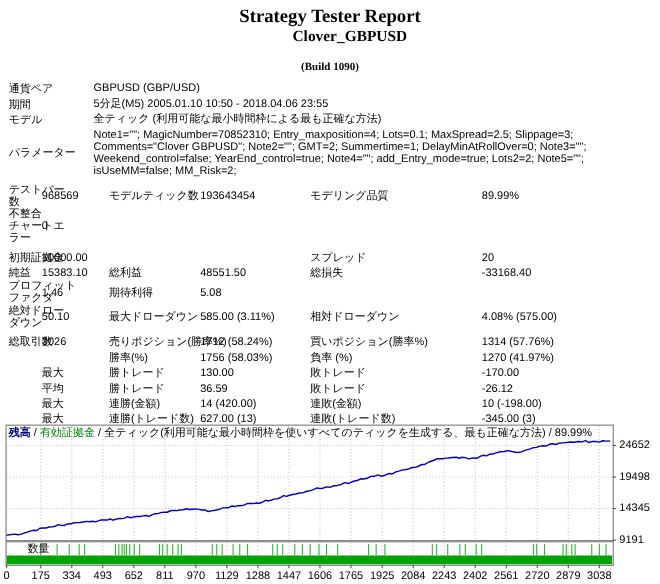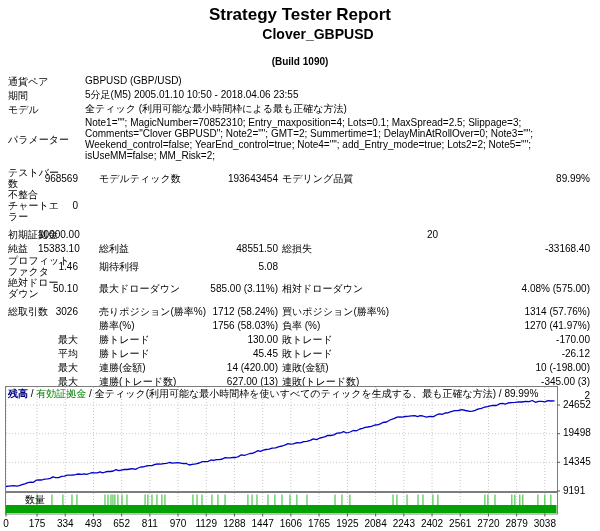--- a/index.html
+++ b/index.html
@@ -1,30 +1,30 @@
 <!DOCTYPE html>
 <html><head>
 <meta charset="utf-8">
 <style>
   html,body{margin:0;padding:0;background:#fff;}
   body{width:600px;height:531px;position:relative;overflow:hidden;
        font-family:"Liberation Sans", sans-serif;color:#000;}
   
-  .titles{text-align:center;font-family:Liberation Sans, sans-serif;font-weight:bold;}
+  .titles{text-align:center;font-family:Liberation Serif, serif;font-weight:bold;}
   .t1{font-size:17px;line-height:19px;margin:5px 0 0 0;}
   .t2{font-size:14px;line-height:16px;margin:2px 0 0 0;padding-left:36px;}
   .t3{font-size:10px;line-height:12px;margin:14px 0 6px 0;}
   
   .tbl{font-size:10px;line-height:11px;margin-top:2px;}
   .row{display:grid;grid-template-columns:30px 40px 104px 96px 160px 152px;
        padding:0 10px 0 8px;align-items:center;min-height:14px;}
   .row.gap{margin-top:5px;}
   .c{overflow:visible;}
   .lab{white-space:pre;}
-  .val{text-align:right;white-space:nowrap;}
+  .val{white-space:nowrap;}
   .l2{padding-left:21px;white-space:nowrap;}
   .l3{padding-left:4px;white-space:nowrap;}
   .iv{grid-column:3 / 7;padding-left:7px;line-height:11.5px;}
   .params .iv{line-height:11px;padding-top:1px;padding-bottom:1px;}
   
   .chart-svg{position:absolute;left:0;top:0;width:600px;height:531px;}
   .legend{position:absolute;left:8px;top:388px;font-size:10px;line-height:11px;
           white-space:nowrap;z-index:3;}
   .vol-label{position:absolute;left:25px;top:494px;font-size:10px;line-height:11px;z-index:3;}
 </style>
@@ -71,20 +71,21 @@
       <div class="c l2"></div>
       <div class="c val"></div>
       <div class="c l3"></div>
       <div class="c val"></div>
     </div>
     <div class="row gap">
       <div class="c lab">初期証拠金</div>
       <div class="c val">10000.00</div>
       <div class="c l2"></div>
       <div class="c val"></div>
+      <div class="c l3">スプレッド</div>
       <div class="c val">20</div>
     </div>
     <div class="row">
       <div class="c lab">純益</div>
       <div class="c val">15383.10</div>
       <div class="c l2">総利益</div>
       <div class="c val">48551.50</div>
       <div class="c l3">総損失</div>
       <div class="c val">-33168.40</div>
     </div>
@@ -127,21 +128,21 @@
       <div class="c val">最大</div>
       <div class="c l2">勝トレード</div>
       <div class="c val">130.00</div>
       <div class="c l3">敗トレード</div>
       <div class="c val">-170.00</div>
     </div>
     <div class="row">
       <div class="c lab"></div>
       <div class="c val">平均</div>
       <div class="c l2">勝トレード</div>
-      <div class="c val">45.45</div>
+      <div class="c val">36.59</div>
       <div class="c l3">敗トレード</div>
       <div class="c val">-26.12</div>
     </div>
     <div class="row">
       <div class="c lab"></div>
       <div class="c val">最大</div>
       <div class="c l2">連勝(金額)</div>
       <div class="c val">14 (420.00)</div>
       <div class="c l3">連敗(金額)</div>
       <div class="c val">10 (-198.00)</div>

